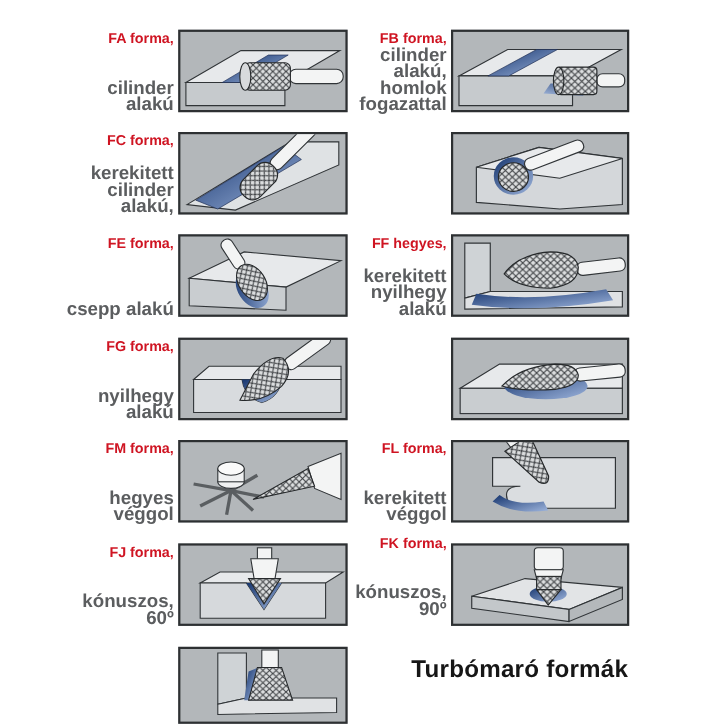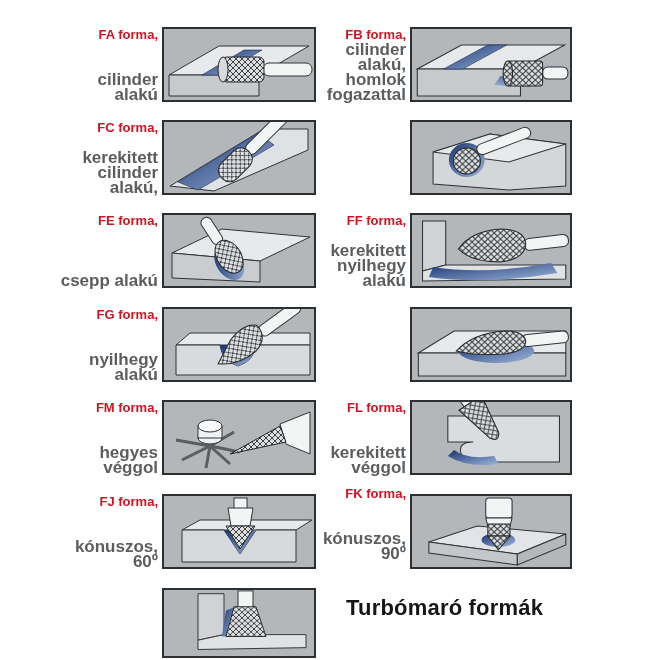--- a/index.html
+++ b/index.html
@@ -7,21 +7,21 @@
          font-family:"Liberation Sans",sans-serif;overflow:hidden;}
   .lbl{position:absolute;height:75px;display:flex;flex-direction:column;
        justify-content:space-between;align-items:flex-end;text-align:right;}
   .lbl .t{color:var(--accent-red,#cf1422);font-weight:bold;font-size:13px;line-height:15px;}
   .lbl .d{color:var(--label-grey,#5b5d5f);font-weight:bold;font-size:17px;
           line-height:15px;white-space:pre-line;}
   .box{position:absolute;width:154px;height:75px;background:#b3b7ba;
        border:2px solid #2d3032;box-sizing:border-box;}
   .box svg{display:block;width:100%;height:100%;}
   .rbox{width:162px;}
-  .title{position:absolute;left:346px;top:595px;width:215px;text-align:left;
+  .title{position:absolute;left:365px;top:595px;width:215px;text-align:center;
          font-size:22px;font-weight:bold;color:var(--title-black,#161616);letter-spacing:.2px;}
 </style>
 </head>
 <body>
 
 <div class="stage">
 
   <svg width="0" height="0" style="position:absolute" aria-hidden="true">
     <defs>
       <pattern id="xh" width="6" height="6" patternUnits="userSpaceOnUse">
@@ -110,21 +110,21 @@
       <polygon points="8,38 96,46 96,67 8,63" fill="#c9cdd0" stroke="#303437"></polygon>
       <g transform="rotate(-33 64 40)">
         <ellipse cx="61" cy="47" rx="13" ry="19" fill="url(#blu)"></ellipse>
         <rect x="58" y="-4" width="11" height="30" rx="5" fill="#f3f4f4" stroke="#303437"></rect>
         <ellipse cx="64" cy="42" rx="12" ry="18" fill="url(#xh)" stroke="#26292b"></ellipse>
       </g>
     </svg>
   </div>
 
   <div class="lbl" style="left:322px;top:213px;width:84px">
-    <div class="t">FF forma,</div>
+    <div class="t">FF hegyes,</div>
     <div class="d">kerekitett
 nyilhegy
 alakú</div>
   </div>
   <div class="box rbox" style="left:410px;top:213px">
     <svg viewBox="0 0 150 71" preserveAspectRatio="none">
       <polygon points="10,6 32,6 32,50 10,56" fill="#cfd3d6" stroke="#303437"></polygon>
       <polygon points="10,56 32,50 146,50 146,64 10,66" fill="#e0e2e4" stroke="#303437"></polygon>
       <path d="M20,52 Q70,60 132,48 L138,58 Q70,70 16,62 Z" fill="url(#blu)"></path>
       <rect x="106" y="24" width="42" height="12" rx="5" fill="#f3f4f4" stroke="#303437" transform="rotate(-7 106 24)"></rect>

